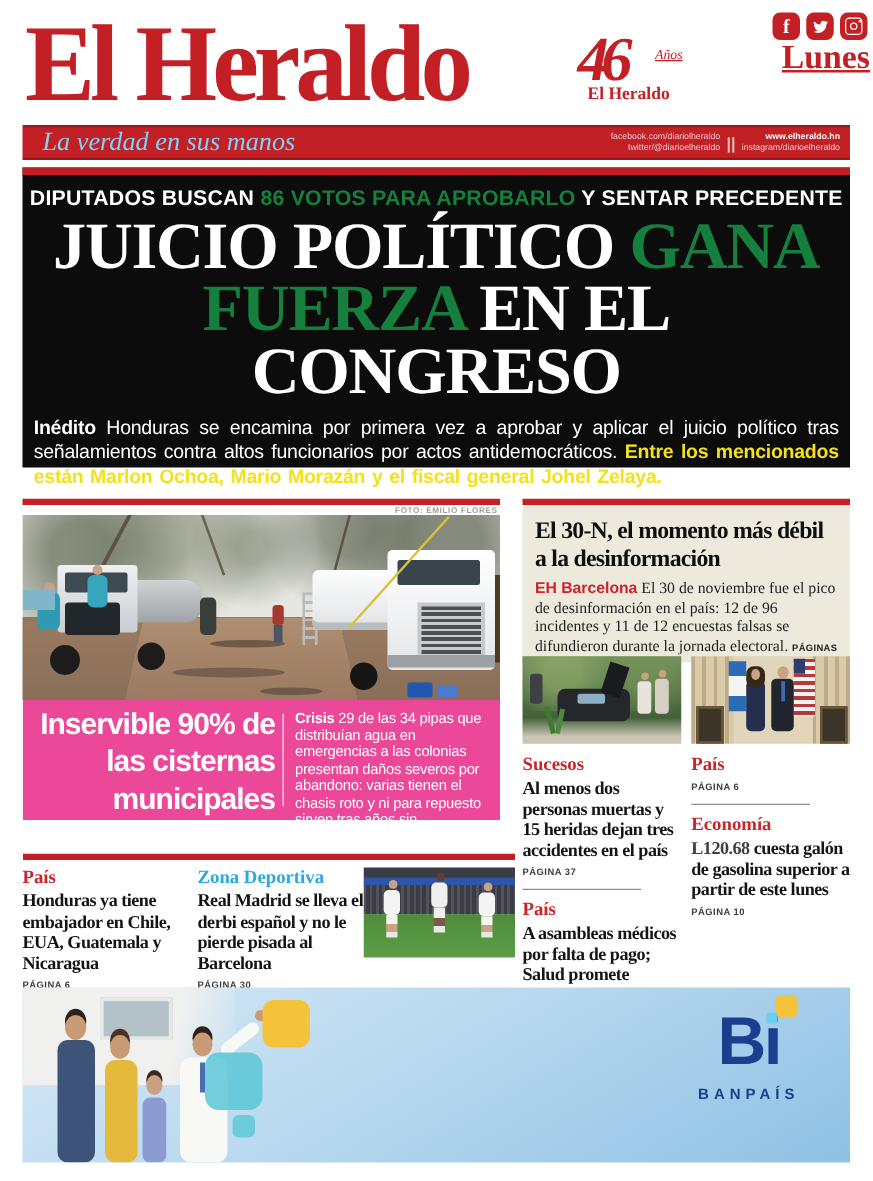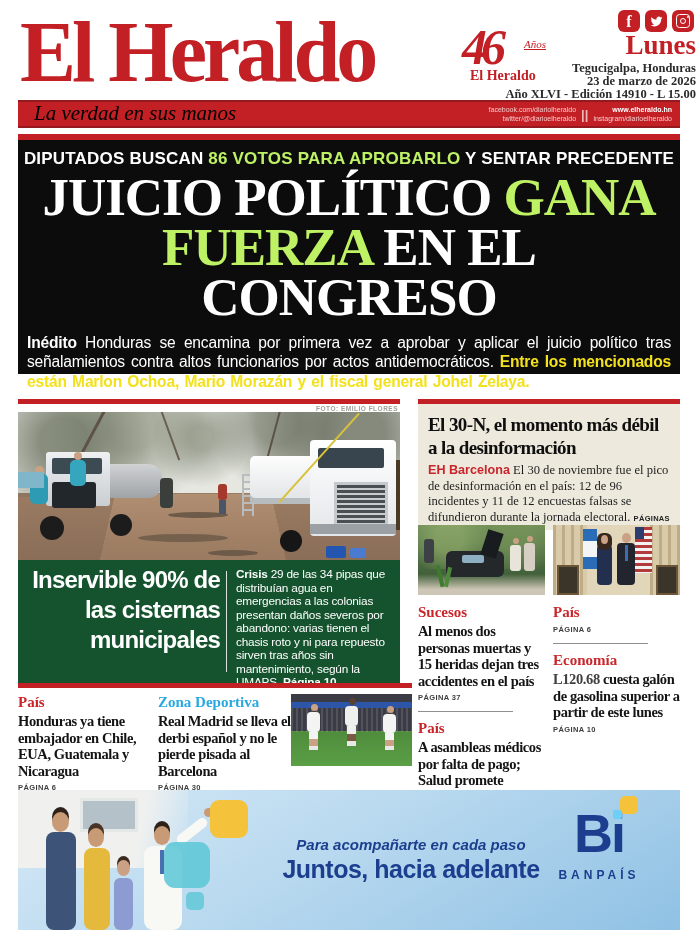--- a/index.html
+++ b/index.html
@@ -12,52 +12,52 @@
   .logo46{left:462px;top:22px;width:110px;color:#c32026;font-family:"Liberation Serif",serif;}
   .logo46 .n46{font-size:50px;font-weight:bold;font-style:italic;letter-spacing:-6px;line-height:1;}
   .logo46 .anios{position:absolute;left:62px;top:16px;font-style:italic;font-size:11px;letter-spacing:0;text-decoration:underline;}
   .logo46 .lh{font-size:14px;font-weight:bold;margin-top:-4px;margin-left:8px;}
   .social{right:4px;top:10px;display:flex;gap:5px;}
   .sicon{width:22px;height:22px;border-radius:6px;background:#c32026;color:#fff;display:flex;align-items:center;justify-content:center;position:relative;}
   .sicon .f{font-family:"Liberation Serif",serif;font-weight:bold;font-size:16px;margin-top:1px;}
   .ig-frame{width:12px;height:12px;border:1.6px solid #fff;border-radius:3.5px;position:relative;}
   .ig-frame:before{content:"";position:absolute;left:2.6px;top:2.6px;width:4px;height:4px;border:1.4px solid #fff;border-radius:50%;}
   .ig-frame:after{content:"";position:absolute;right:0.5px;top:0.5px;width:2px;height:2px;background:#fff;border-radius:50%;}
-  .day{right:2px;top:32px;font-family:"Liberation Serif",serif;font-weight:bold;font-size:27px;color:#c32026;line-height:1;}
+  .day{right:2px;top:32px;font-family:"Liberation Serif",serif;font-weight:bold;font-size:27px;color:#c32026;line-height:1;text-decoration:underline;}
   .publines{right:2px;top:62px;text-align:right;font-family:"Liberation Serif",serif;font-weight:bold;font-size:12.5px;line-height:13px;color:#2b2b2b;}
 
   
   .tagbar{left:18px;top:100px;width:662px;height:28px;background:#c32026;box-shadow:inset 0 2px 0 #951a1f, inset 0 -2px 0 #951a1f;}
-  .slogan{position:absolute;left:16px;top:1px;color:#000000;font-family:"Liberation Serif",serif;font-style:italic;font-size:21px;}
+  .slogan{position:absolute;left:16px;top:1px;color:#7dd3fc;font-family:"Liberation Serif",serif;font-style:italic;font-size:21px;}
   .taglinks{position:absolute;right:8px;top:5px;display:flex;align-items:center;gap:5px;color:#f3c9c9;font-size:7px;line-height:9px;}
   .taglinks .lcol{text-align:right;}
   .taglinks .rcol{text-align:right;}
   .taglinks .bold{font-weight:bold;color:#fff;}
   .pipes{font-size:13px;color:#e8b9b9;font-weight:bold;}
 
   
   .hero{left:18px;top:134px;width:662px;height:240px;background:#0c0c0c;border-top:6px solid #c32026;box-sizing:border-box;}
   .kicker{margin-top:9px;text-align:center;font-weight:bold;font-size:17px;letter-spacing:0.2px;color:#fff;}
-  .yellow{color:#bef264;}
+  .yellow{color:#15803d;}
   .headline{margin-top:3px;text-align:center;font-family:"Liberation Serif",serif;font-weight:bold;font-size:53px;line-height:50px;letter-spacing:-1px;color:#fff;}
   .lead{margin:11px 9px 0 9px;font-size:15.6px;line-height:19.4px;text-align:justify;color:#fff;letter-spacing:-0.2px;}
   .lead .b{font-weight:bold;}
   .lead .hl{font-weight:bold;color:#f3e11c;}
 
   
   .redbar{background:#c32026;height:5px;}
   .credit{left:18px;top:405px;width:380px;text-align:right;font-size:6.5px;font-weight:bold;color:#a0a09a;letter-spacing:0.5px;}
   .photo-main{left:18px;top:412px;width:382px;height:148px;background:linear-gradient(#e6e7e1 0 55%, #9b7b62 55%, #8a6e58 100%);overflow:hidden;}
   .verifica{left:418px;top:404px;width:262px;height:126px;background:#edeadd;box-sizing:border-box;padding:9px 10px 0 10px;}
   .verifica .vt{font-family:"Liberation Serif",serif;font-weight:bold;font-size:19px;line-height:23px;letter-spacing:-0.6px;color:#0f0f0f;}
   .verifica .vb{margin-top:4px;font-family:"Liberation Serif",serif;font-size:12.6px;line-height:15.6px;color:#1d1d1d;}
   .verifica .vlabel{font-family:"Liberation Sans",sans-serif;font-weight:bold;color:#c9252b;}
   .verifica .vpages{font-family:"Liberation Sans",sans-serif;font-weight:bold;font-size:7.5px;color:#222;letter-spacing:0.3px;}
 
-  .band{left:18px;top:560px;width:382px;height:123px;background:#14532d;display:flex;box-sizing:border-box;}
+  .band{left:18px;top:560px;width:382px;height:96px;background:#ec4899;display:flex;box-sizing:border-box;}
   .band-head{width:208px;box-sizing:border-box;padding:5px 6px 0 4px;text-align:right;color:#fff;font-weight:bold;font-size:24px;line-height:30px;letter-spacing:-0.8px;}
   .band-div{width:1px;background:rgba(255,255,255,.85);margin:11px 0;}
   .band-crisis{flex:1;box-sizing:border-box;padding:8px 10px 0 9px;color:#fff;font-size:11.8px;line-height:13.5px;letter-spacing:-0.2px;}
   .band-crisis .b{font-weight:bold;}
 
   
   .bcol{width:127px;}
   .bcol1{left:418px;top:525px;}
   .bcol2{left:553px;top:525px;}
   .bphoto{width:127px;height:70px;margin-bottom:9px;position:relative;overflow:hidden;}
@@ -107,25 +107,20 @@
     <div class="sicon">
       <svg width="13" height="13" viewBox="0 0 24 24">
           <path fill="#fff" d="M23 5.1c-.8.4-1.7.6-2.6.8a4.5 4.5 0 0 0 2-2.5c-.9.5-1.9.9-2.9 1.1a4.5 4.5 0 0 0-7.8 3.1c0 .4 0 .7.1 1A12.8 12.8 0 0 1 2.5 4a4.5 4.5 0 0 0 1.4 6 4.4 4.4 0 0 1-2-.5c0 2.1 1.5 3.9 3.6 4.4-.7.2-1.4.2-2 .1a4.5 4.5 0 0 0 4.2 3.1A9 9 0 0 1 1 19a12.7 12.7 0 0 0 6.9 2c8.3 0 12.8-6.9 12.8-12.8v-.6c.9-.6 1.6-1.4 2.3-2.5z"></path>
         </svg>
     </div>
     <div class="sicon">
         <div class="ig-frame"></div>
       </div>
   </div>
   <div class="abs day">Lunes</div>
-  <div class="abs publines">
-    <div>Tegucigalpa, Honduras</div>
-    <div>23 de marzo de 2026</div>
-    <div>Año XLVI - Edición 14910 - L 15.00</div>
-  </div>
 
   <div class="abs tagbar">
     <div class="slogan">La verdad en sus manos</div>
     <div class="taglinks">
       <div class="lcol">
         <div>facebook.com/diariolheraldo</div>
         <div>twitter/@diarioelheraldo</div>
       </div>
       <div class="pipes">||</div>
       <div class="rcol">
@@ -282,23 +277,19 @@
     <div class="s" style="left:96px;top:88px;width:19px;height:52px;border-radius:6px;background:#8d9bd3;"></div>
     <div class="s" style="left:99px;top:70px;width:13px;height:16px;border-radius:50%;background:#caa184;box-shadow:0 -4px 0 #3a2a1e;"></div>
     <div class="s" style="left:126px;top:56px;width:38px;height:84px;border-radius:9px;background:#f8f8f5;"></div>
     <div class="s" style="left:136px;top:36px;width:16px;height:19px;border-radius:50%;background:#c89b76;box-shadow:0 -5px 0 #2e2119;"></div>
     <div class="s" style="left:142px;top:60px;width:4px;height:24px;background:#4a6fb0;"></div>
     <div class="s" style="left:156px;top:36px;width:36px;height:10px;border-radius:5px;background:#f8f8f5;transform:rotate(-38deg);"></div>
     <div class="s" style="left:186px;top:18px;width:9px;height:9px;border-radius:50%;background:#c89b76;"></div>
     <div class="s" style="left:146px;top:52px;width:46px;height:46px;border-radius:11px;background:rgba(91,199,214,.85);"></div>
     <div class="s" style="left:192px;top:10px;width:38px;height:38px;border-radius:9px;background:#f5c23b;"></div>
     <div class="s" style="left:168px;top:102px;width:18px;height:18px;border-radius:5px;background:rgba(91,199,214,.8);"></div>
-    <div class="ad-text">
-      <div class="ad-tagline">Para acompañarte en cada paso</div>
-      <div class="ad-head">Juntos, hacia adelante</div>
-    </div>
     <div class="ad-logo">
       <span class="ad-bi"><span>Bi</span><span class="sq-y"></span><span class="sq-b"></span></span>
       <div class="ad-sub">BANPAÍS</div>
     </div>
   </div>
 
 </div>
 
 </body></html>

